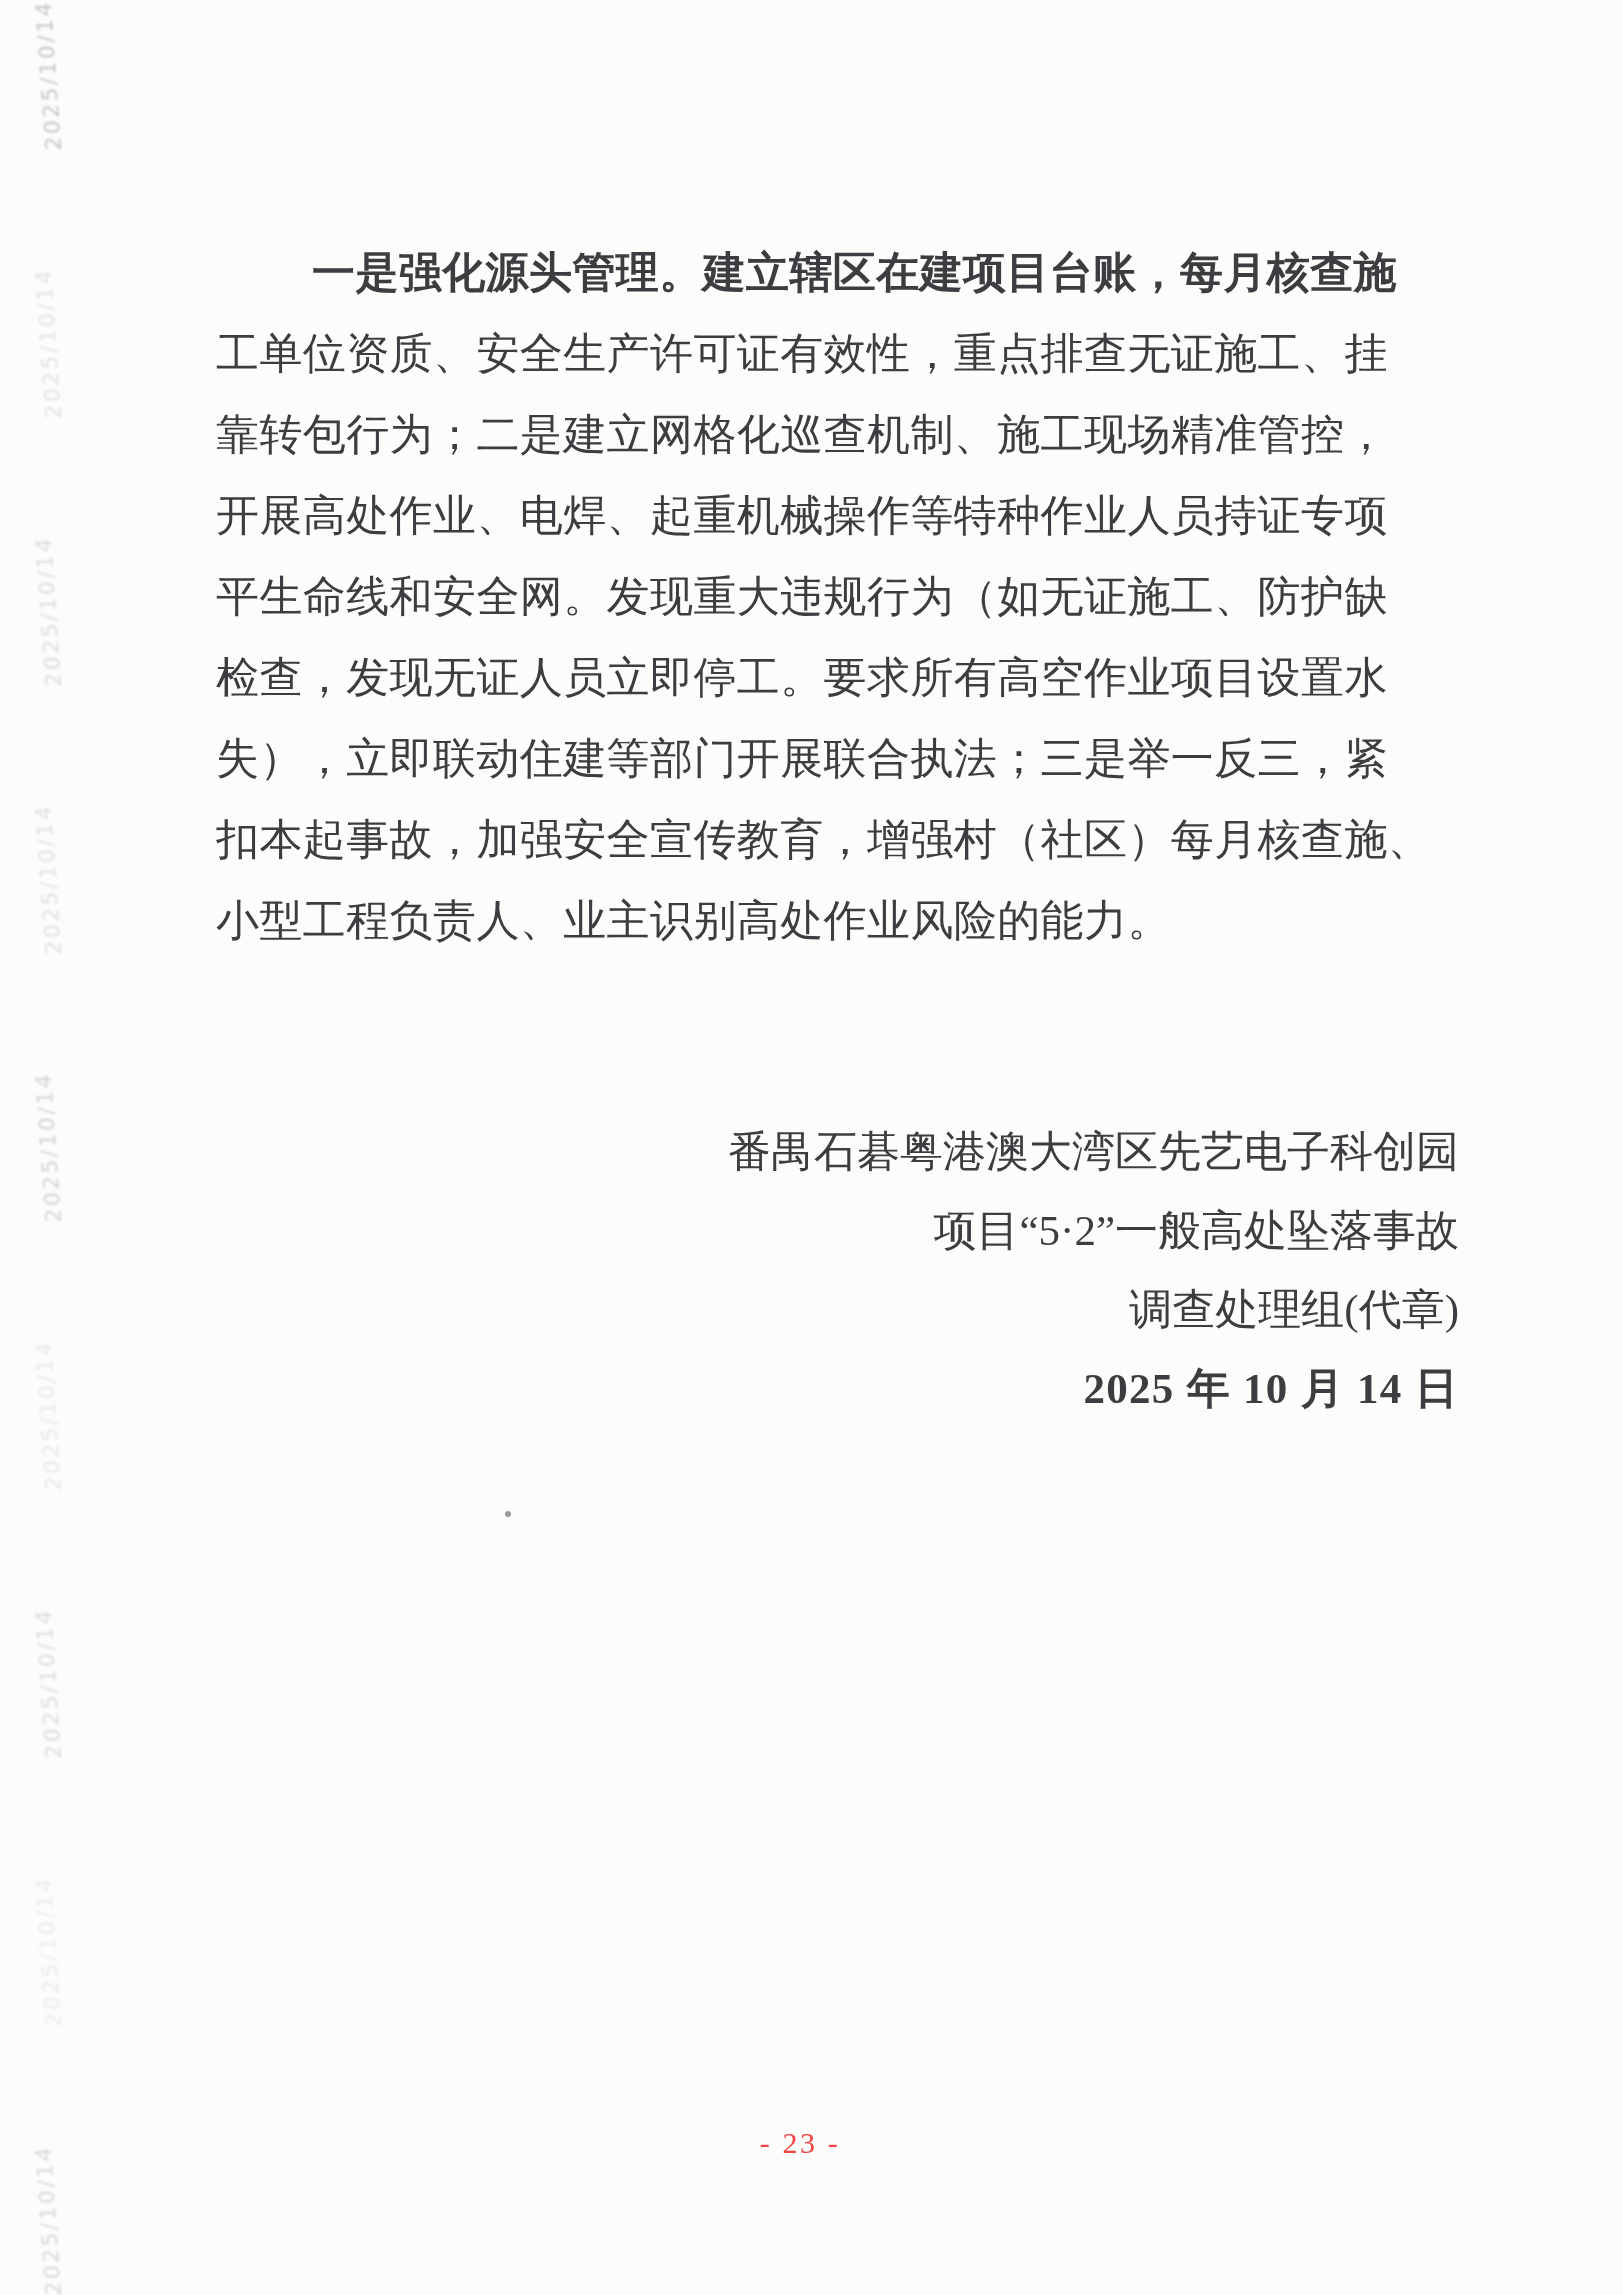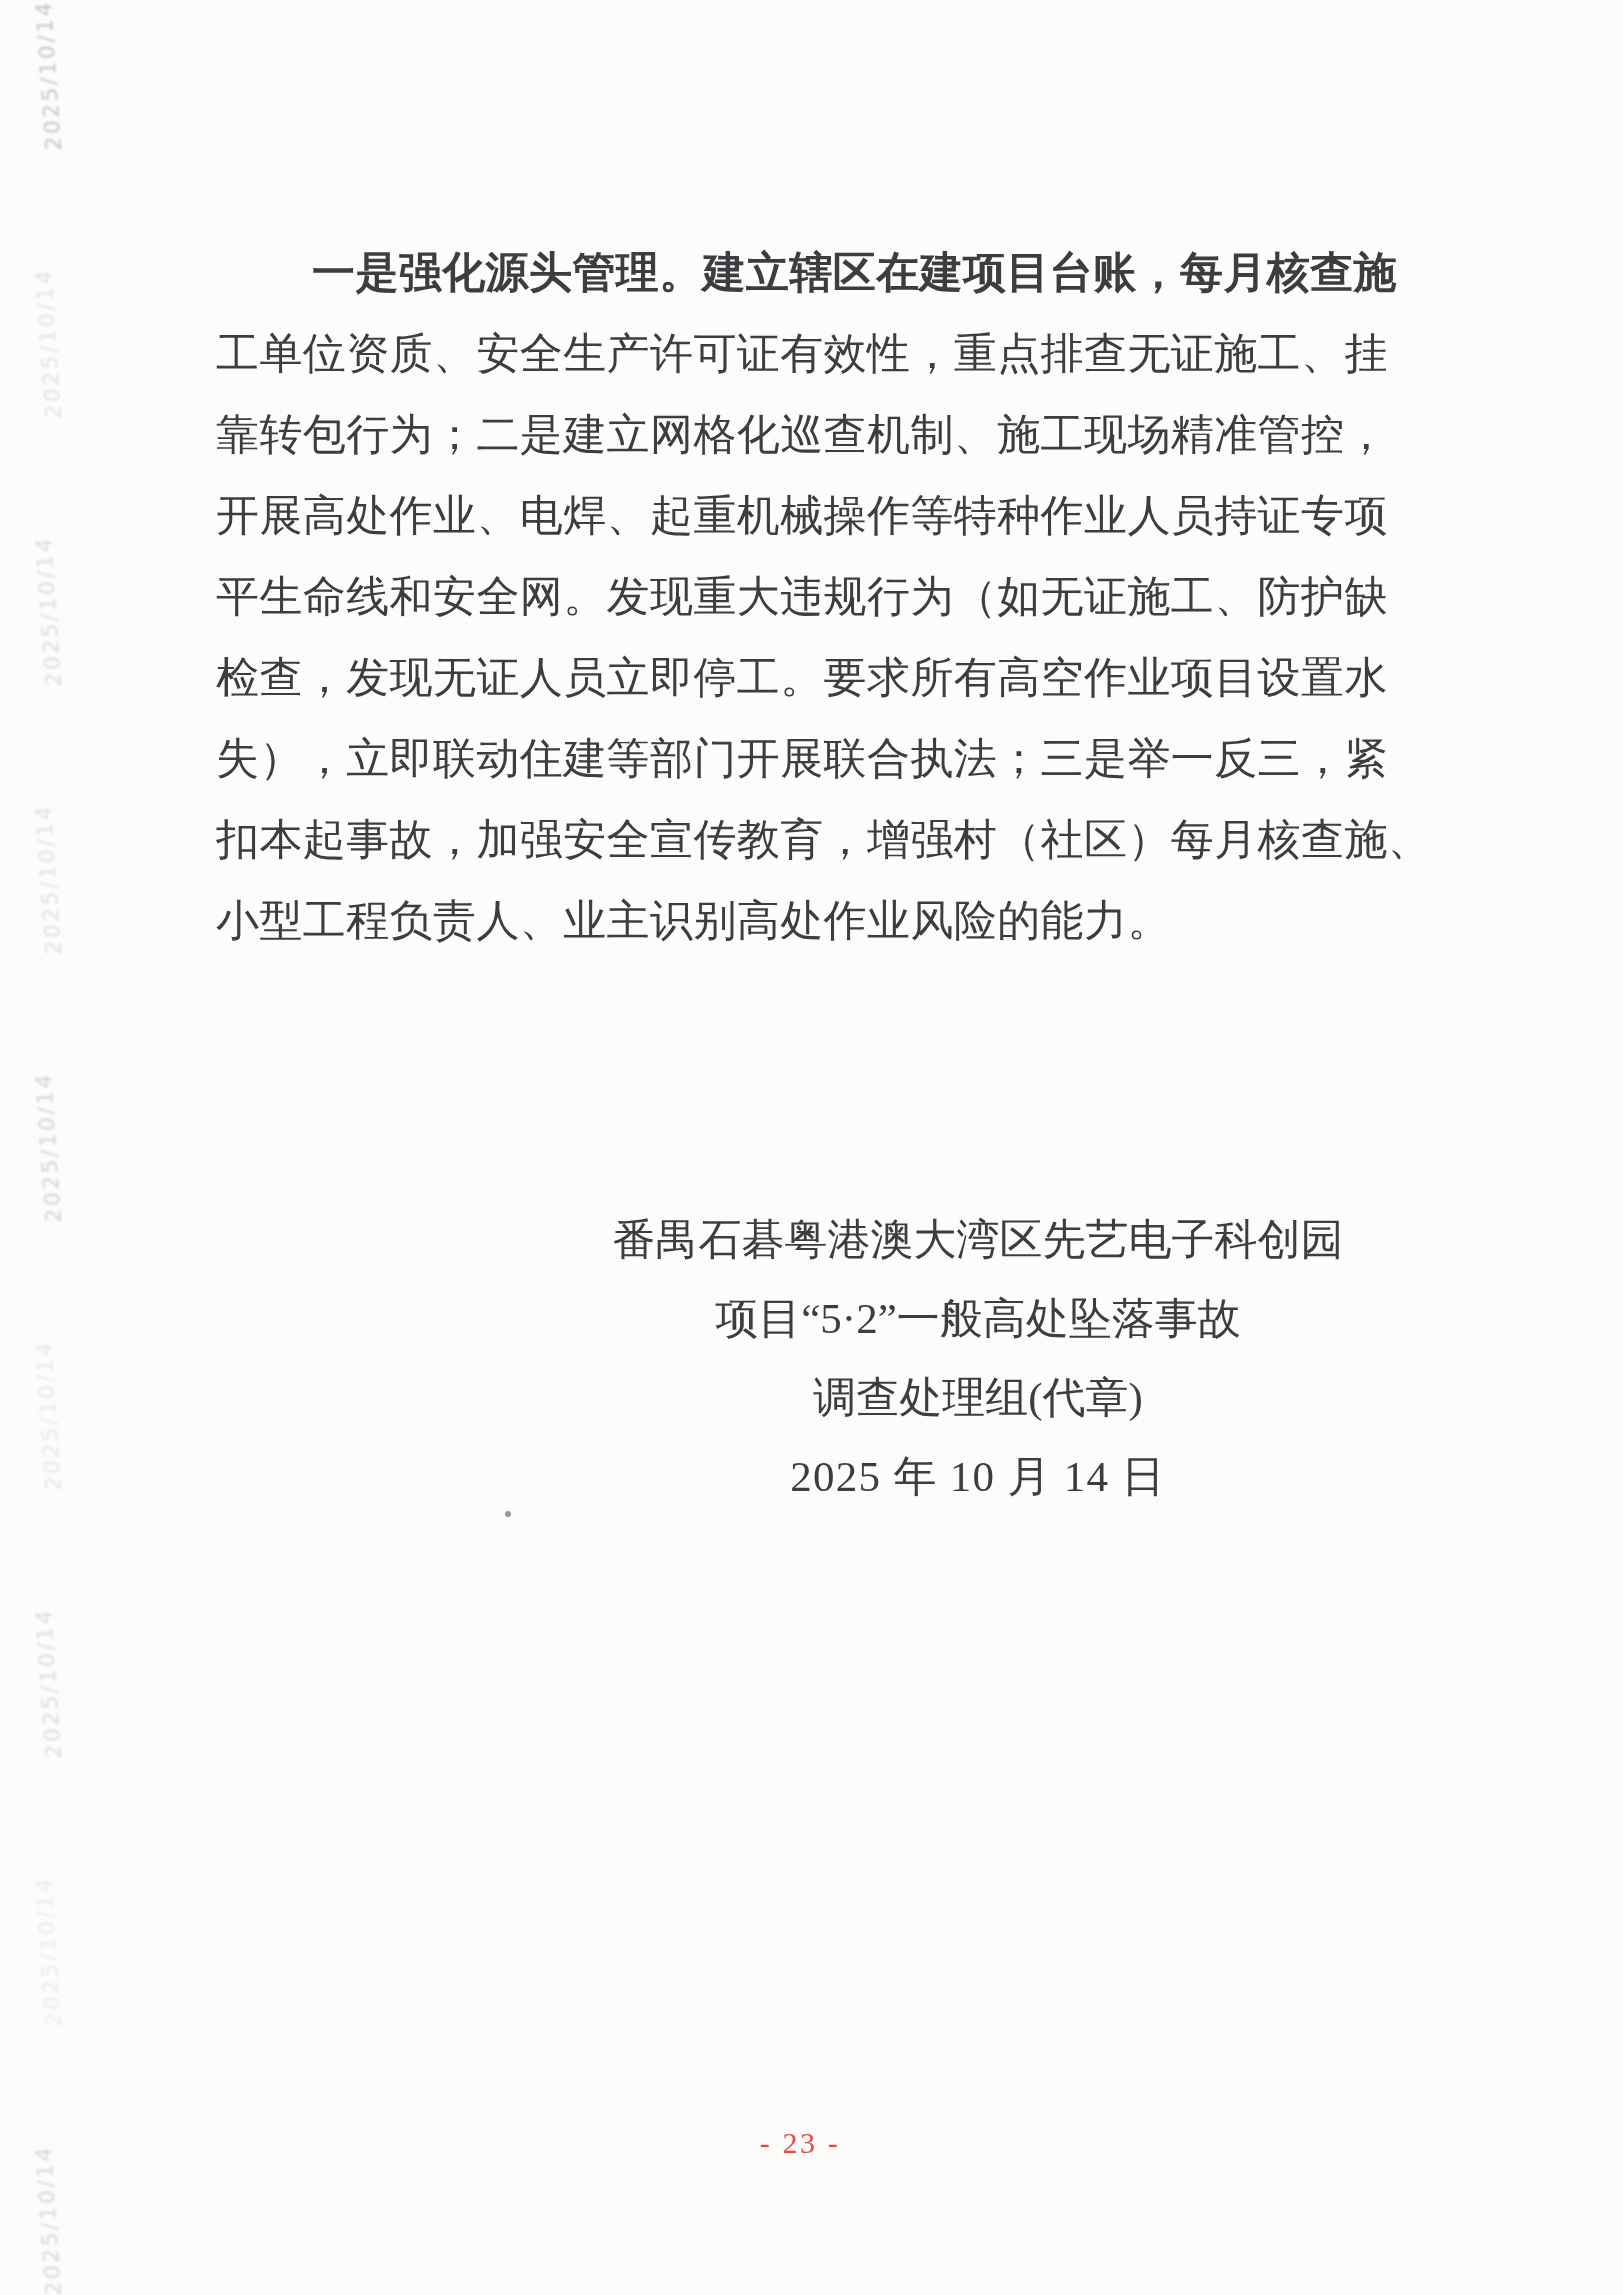--- a/index.html
+++ b/index.html
@@ -66,29 +66,29 @@
   }
   .body-line.indent {
     text-indent: 96px;
     font-weight: bold;
   }
 
   
   .signature-block {
     position: absolute;
     left: 497px;
-    top: 1200px;
+    top: 1112px;
     width: 962px;
     font-size: 43px;
     line-height: 79px;
     color: #3b3d40;
-    text-align: center;
+    text-align: right;
   }
   .sig-line { white-space: nowrap; }
-  .sig-date { letter-spacing: 1.3px; }
+  .sig-date { letter-spacing: 1.3px; font-weight: bold; }
 
   
   .page-number {
     position: absolute;
     left: 702px;
     top: 2126px;
     width: 196px;
     text-align: center;
     font-size: 30px;
     letter-spacing: 2.6px;

